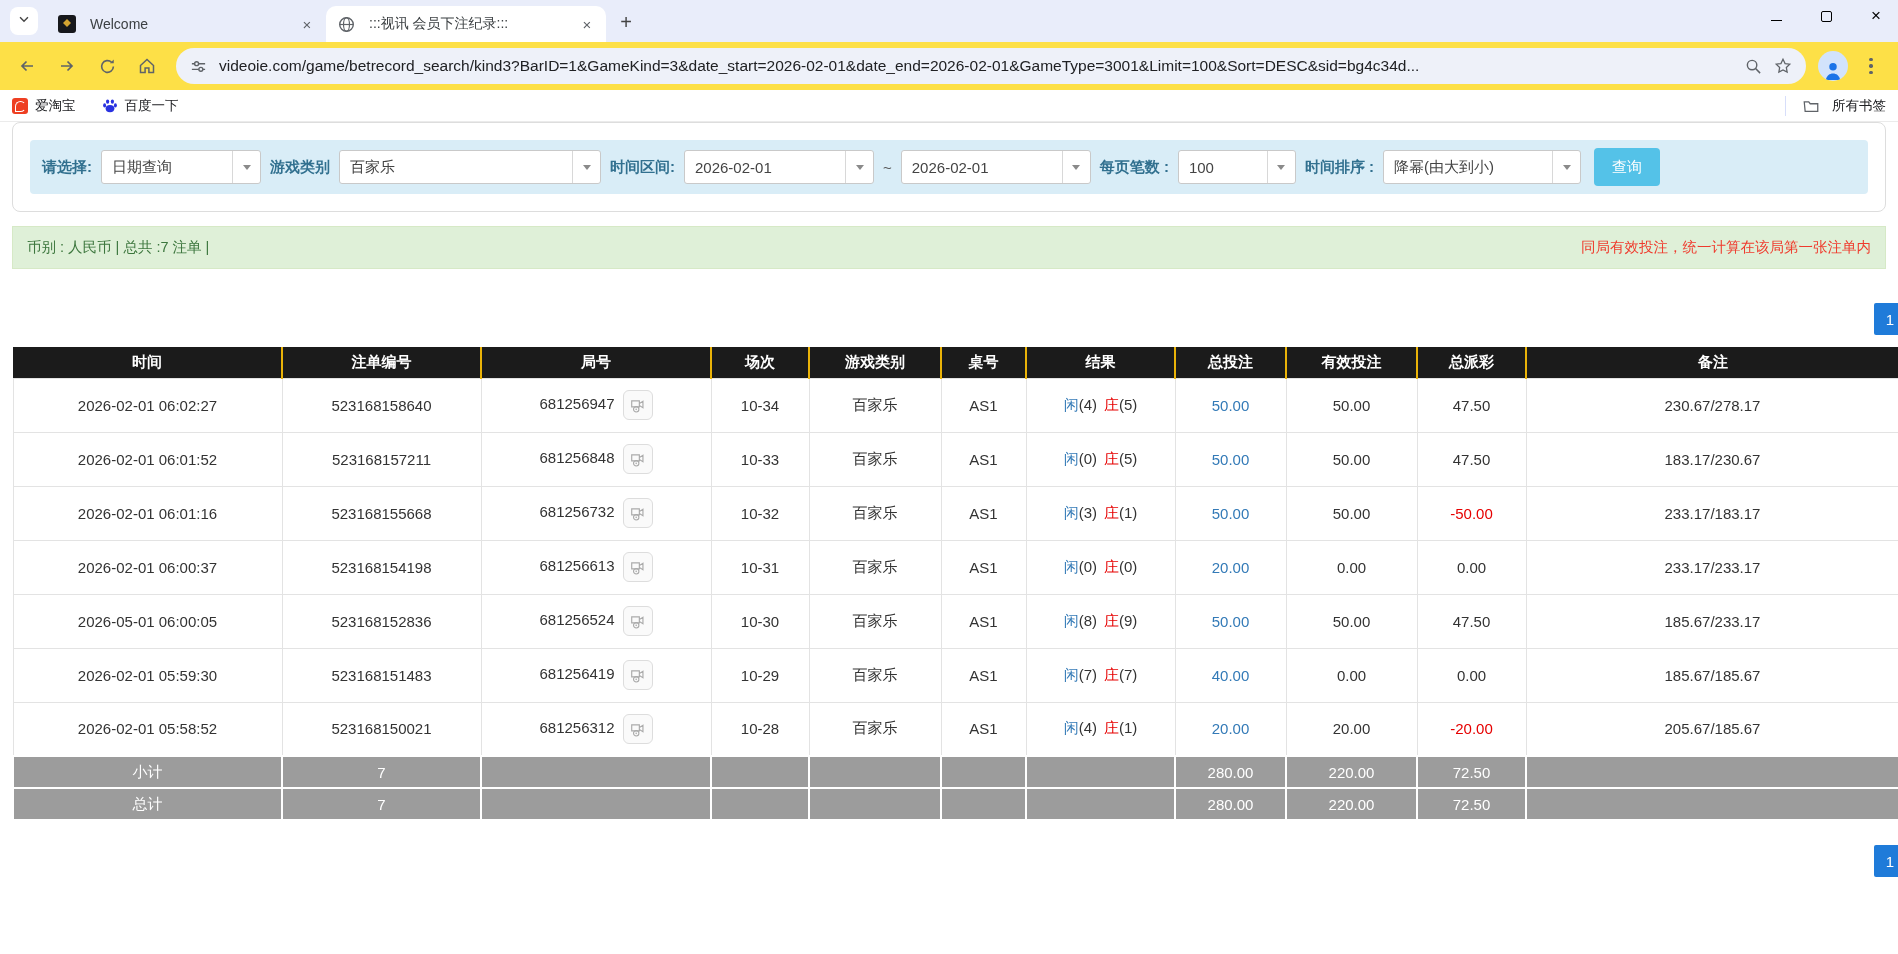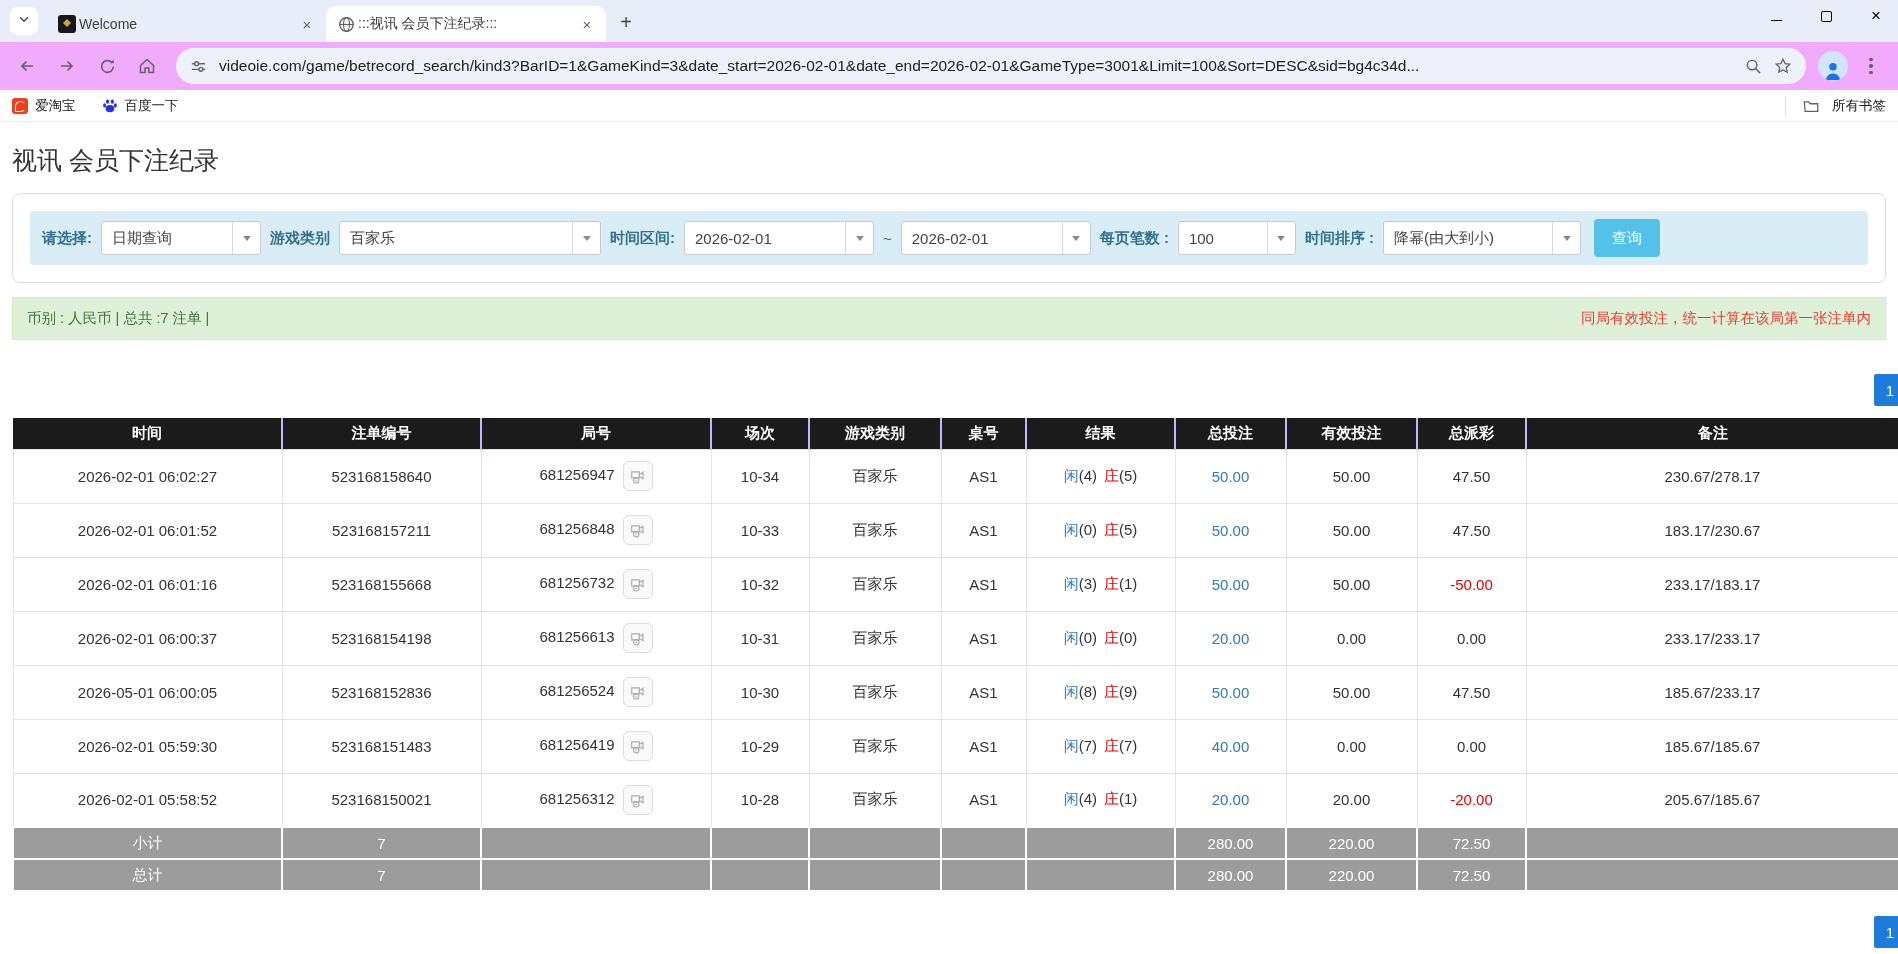--- a/index.html
+++ b/index.html
@@ -3,37 +3,37 @@
 <meta charset="utf-8">
 <style>
   * { box-sizing: border-box; margin: 0; padding: 0; }
   html,body { width:1898px; height:954px; overflow:hidden; background:#fff;
     font-family:"Liberation Sans","DejaVu Sans",sans-serif; }
 
   
   .tabstrip { height:42px; background:#e9edfa; display:flex; align-items:flex-end; position:relative; }
   .tab-search-btn { width:28px; height:28px; border-radius:8px; background:#fff; margin:0 8px 7px 10px;
     display:flex; align-items:center; justify-content:center; color:#444; }
-  .tab { width:280px; height:36px; display:flex; align-items:center; gap:3px; padding:0 10px 0 12px;
+  .tab { width:280px; height:36px; display:flex; align-items:center; gap:14px; padding:0 10px 0 12px;
     border-radius:10px 10px 0 0; font-size:14px; color:#3c4043; }
   .tab.active { background:#fff; }
   .tab .tab-label { flex:1; white-space:nowrap; overflow:hidden; text-overflow:ellipsis; }
   .tab .tab-close { width:18px; height:18px; border-radius:50%; display:flex; align-items:center;
     justify-content:center; font-size:15px; color:#5f6368; }
   .favicon1 { width:18px; height:18px; border-radius:3px; background:#17181c; position:relative; flex:0 0 18px; }
   .favicon1::after { content:""; position:absolute; left:5px; top:4px; width:8px; height:8px;
     background:#d4a431; clip-path:polygon(50% 0,100% 50%,50% 100%,0 50%); }
   .newtab-btn { width:28px; height:28px; margin:0 0 6px 6px; display:flex; align-items:center;
     justify-content:center; font-size:20px; color:#444; border-radius:6px; }
   .win-controls { position:absolute; right:14px; top:8px; display:flex; gap:34px; color:#000; }
   .win-btn { width:16px; height:16px; display:flex; align-items:center; justify-content:center; font-size:14px; }
   .win-min { border-bottom:1.4px solid #000; width:11px; height:9px; }
   .win-max { width:11px; height:11px; border:1.4px solid #000; border-radius:2px; }
 
-  .toolbar { height:48px; background:#f0abfc; display:flex; align-items:center; padding:0 10px; gap:6px; }
+  .toolbar { height:48px; background:#fde047; display:flex; align-items:center; padding:0 10px; gap:6px; }
   .nav-icon { width:34px; height:34px; border-radius:50%; display:flex; align-items:center;
     justify-content:center; color:#5f6368; flex:0 0 34px; }
   .urlbar { flex:1; height:36px; background:#eef1f9; border-radius:18px; display:flex; align-items:center;
     padding:0 14px; gap:12px; margin:0 6px; }
   .url-text { flex:1; font-size:15.5px; color:#202124; white-space:nowrap; overflow:hidden; }
   .url-icon { color:#5f6368; display:flex; align-items:center; }
   .avatar { width:30px; height:30px; border-radius:50%; background:#d2e3fc; display:flex;
     align-items:flex-end; justify-content:center; overflow:hidden; }
   .kebab { display:flex; flex-direction:column; gap:3px; align-items:center; width:24px; }
   .kebab i { width:3.4px; height:3.4px; border-radius:50%; background:#5f6368; }
@@ -73,21 +73,21 @@
     padding:11px 14px; display:flex; justify-content:space-between; align-items:center; font-size:14.5px; }
   .summary-left { color:#3c763d; }
   .summary-right { color:#ef3b2d; }
 
   .pager-row { display:flex; justify-content:flex-end; margin:34px 0 12px; overflow:hidden; }
   .pager-row.bottom { margin:24px 0 0; }
   .pager { width:32px; height:32px; background:#1f7bd9; color:#fff; display:flex; align-items:center;
     justify-content:center; font-size:15px; margin-right:-8px; border-radius:2px; }
 
   table { border-collapse:collapse; table-layout:fixed; width:1886px; font-size:15px; }
-  thead th { background:#1b1b1b; color:#fff; height:31px; font-weight:bold; border-right:2px solid #c4b5fd;
+  thead th { background:#1b1b1b; color:#fff; height:31px; font-weight:bold; border-right:2px solid #eab308;
     text-align:center; }
   thead th:last-child { border-right:none; }
   tbody td { height:54px; text-align:center; border:1px solid #e3e3e3; color:#333; background:#fff;
     vertical-align:middle; }
   tr.totals td { background:#9c9c9c; color:#fff; border:2px solid #fff; height:32px; }
   .blue { color:#337ab7; }
   .neg { color:#e60000; }
   .res-p { color:#337ab7; }
   .res-b { color:#e60000; margin-left:7px; }
   .video-btn { width:30px; height:30px; border:1px solid #ddd; background:#fafafa; border-radius:6px;
@@ -219,21 +219,20 @@
       <svg width="18" height="18" viewBox="0 0 20 20">
           <path d="M2.5 5.5h5l1.6 2h8.4v8.5h-14z" fill="none" stroke="currentColor" stroke-width="1.4"></path>
         </svg>
     </span>
     <span>所有书签</span>
   </div>
 </div>
 
 <div class="content">
 
-  <h1 class="page-title">视讯 会员下注纪录</h1>
 
   <div class="filter-panel">
     <div class="filter-bar">
       <span class="flabel">请选择:</span>
       <div class="select w-datetype">
         <span class="val">日期查询</span>
         <span class="arr"></span>
       </div>
 
       <span class="flabel">游戏类别</span>

